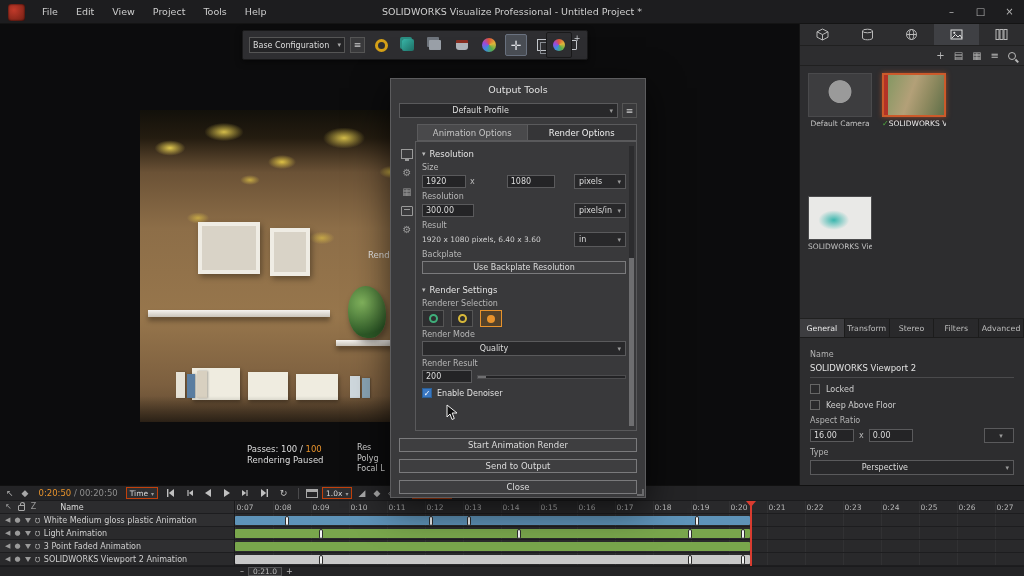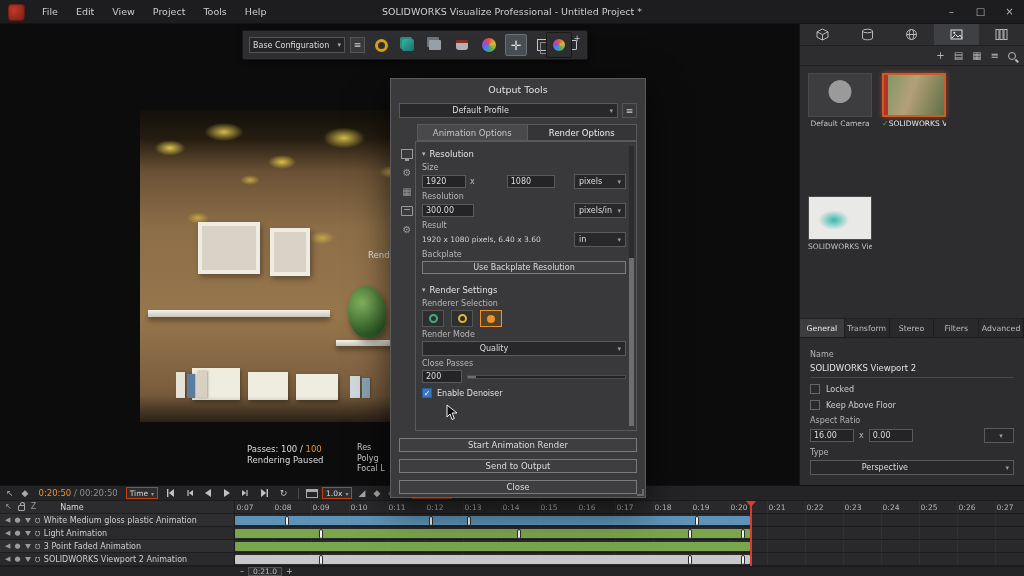--- a/index.html
+++ b/index.html
@@ -343,23 +343,23 @@
             </div>
           <div class="rdr-btn sel">
               <div class="dot-o"></div>
             </div>
         </div>
         <div class="lbl">Render Mode</div>
         <div class="dd" style="justify-content:center;">
           <span style="margin:0 auto;">Quality</span>
           <span class="caret">▾</span>
         </div>
-        <div class="lbl">Close Passes</div>
+        <div class="lbl">Render Result</div>
         <div class="passes-row">
-          <div class="field" style="width:40px;">200</div>
+          <div class="field" style="width:50px;">200</div>
           <div class="slider-track">
               <div class="slider-fill"></div>
             </div>
         </div>
         <div class="chk-row">
           <div class="chk">✓</div>
           <span>Enable Denoiser</span>
         </div>
         <div class="dlg-scroll">
             <div class="dlg-thumb"></div>

